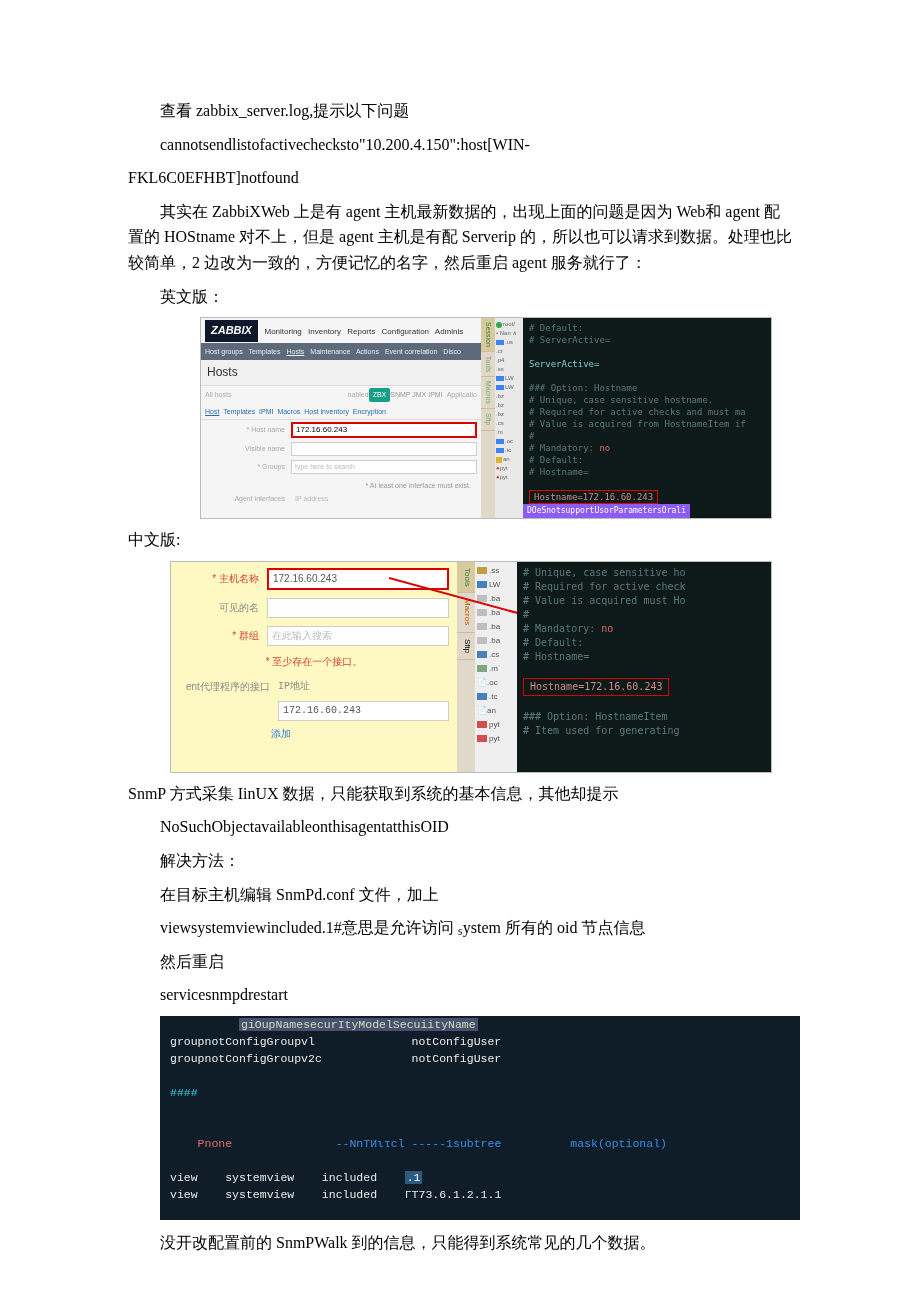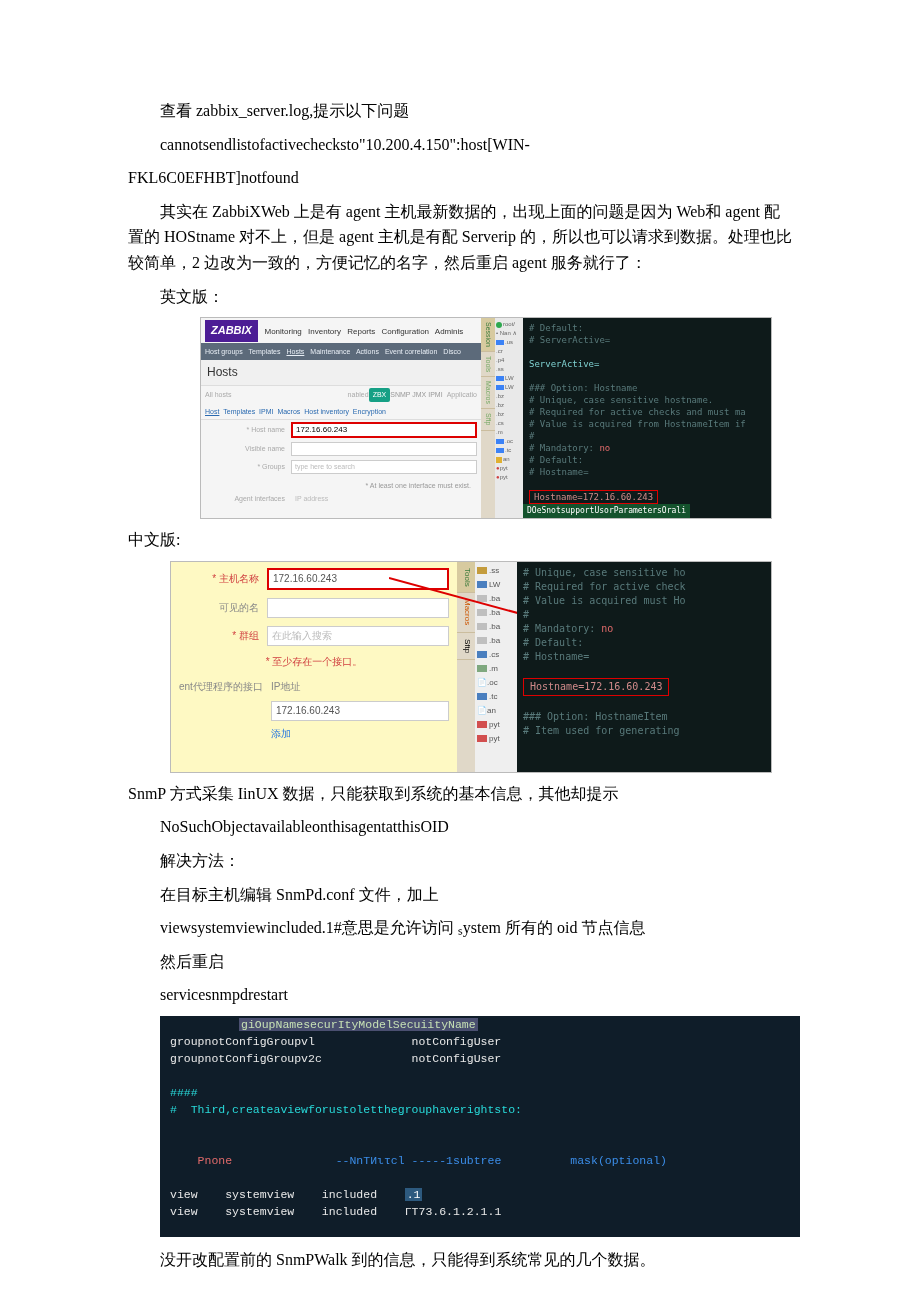--- a/index.html
+++ b/index.html
@@ -29,21 +29,21 @@
     border: 1px solid #bbb;
   }
   .img1-left {
     width: 280px;
     background: #f5f5f5;
     color: #444;
     position: relative;
   }
   .zbx-logo {
     display: inline-block;
-    background: #4c1d95;
+    background: #0f172a;
     color: #fff;
     font-weight: bold;
     padding: 2px 6px;
     font-size: 11px;
     font-style: italic;
     margin: 2px 2px 0 4px;
   }
   .zbx-nav {
     display: inline-block;
     color: #333;
@@ -105,44 +105,44 @@
   .img1-right {
     flex:1; background:#0e1a1a; color:#cfe7e7;
     font-family: "Consolas", monospace; font-size:9px; line-height:12px;
     padding:4px 6px; position:relative; overflow:hidden;
   }
   .img1-right .c-gray { color:#58797a; }
   .img1-right .c-cyan { color:#7fd1d1; }
   .img1-right .c-red { color:#e06a6a; }
   .img1-right .hl { border:1.5px solid #d00; padding:0 4px; color:#d08a8a; display:inline-block;}
   .img1-right .bottom-bar {
-    position:absolute; bottom:0; left:0; background:#14532d; color:#fff;
+    position:absolute; bottom:0; left:0; background:#8b5cf6; color:#fff;
     font-size:8px; padding:1px 4px;
   }
 
   
   .img2-wrap {
     margin:2px 0 2px 50px;
     display:flex; width:600px; height:210px;
     font-family: Arial, sans-serif; font-size:10px;
     border:1px solid #bbb;
   }
   .img2-left {
     width:270px; background:#fef9c3; padding:6px 8px; color:#555;
   }
   .img2-left .row { display:flex; align-items:center; margin-bottom:8px;}
   .img2-left .lab { width:80px; text-align:right; padding-right:8px; color:#888;}
   .img2-left .lab span { color:#d04040;}
   .img2-left .inp { border:1px solid #ccc; height:18px; flex:1; padding:0 4px; line-height:18px; background:#fff;}
   .img2-left .inp.red { border:2px solid #d00;}
   .img2-left .ph { color:#bbb;}
   .img2-left .note { text-align:center; color:#d04040; font-size:10px; margin:6px 0;}
-  .img2-left .ip-row { display:flex; padding:3px 0;}
+  .img2-left .ip-row { display:flex; padding:3px 0;margin-left:7px;}
   .img2-left .ip-row .c1{ width:88px;}
-  .img2-left .ip-row .c2{ flex:1; padding-left:4px;}
+  .img2-left .ip-row .c2{ flex:1; padding-left:4px;font-family:Liberation Mono, monospace;}
   .img2-left .add { color:#2a7adf; padding-left:92px; padding-top:2px;}
   .img2-tabs {
     width:18px; background:#e0d8c8;
     display:flex; flex-direction:column; font-size:8px;
   }
   .img2-tabs div { writing-mode: vertical-rl; text-align:center; padding:6px 2px; border-bottom:1px solid #cbbd9e;}
   .img2-tabs .a { background:#d7ca9f; color:#3a7a3a;}
   .img2-tabs .b { color:#cc5500;}
   .img2-tree {
     width:38px; background:#efefef; font-size:8px; line-height:14px; color:#555; padding:2px 2px;
@@ -378,21 +378,20 @@
 <p class="indent1">viewsystemviewincluded.1#意思是允许访问 ₛystem 所有的 oid 节点信息</p>
 <p class="indent1">然后重启</p>
 <p class="indent1">servicesnmpdrestart</p>
 
 <div class="term3">
   <div class="row"><span style="visibility:hidden">xxxxxxxxxx</span><span class="hl-header">giOupNamesecurItyModelSecuiityName</span></div>
   <div class="row c-white">groupnotConfigGroupvl              notConfigUser</div>
   <div class="row c-white">groupnotConfigGroupv2c             notConfigUser</div>
   <div class="row">&nbsp;</div>
   <div class="row c-cyan">####</div>
-  <div class="row c-cyan">#  Third,createaviewforustoletthegrouphaverightsto:</div>
   <div class="row">&nbsp;</div>
   <div class="row">
     <span class="c-red">Pnone</span><span>               </span><span class="c-blue">--NnTИιτcl -----1subtree</span><span>          </span><span class="c-blue">mask(optional)</span>
   </div>
   <div class="row c-white"><span>view</span>    <span>systemview</span>    <span>included</span>    <span class="cursor">.1</span></div>
   <div class="row c-white"><span>view</span>    <span>systemview</span>    <span>included</span>    <span>ΓT73.6.1.2.1.1</span></div>
   <div class="row">&nbsp;</div>
 </div>
 
 <p class="indent1">没开改配置前的 SnmPWalk 到的信息，只能得到系统常见的几个数据。</p>

